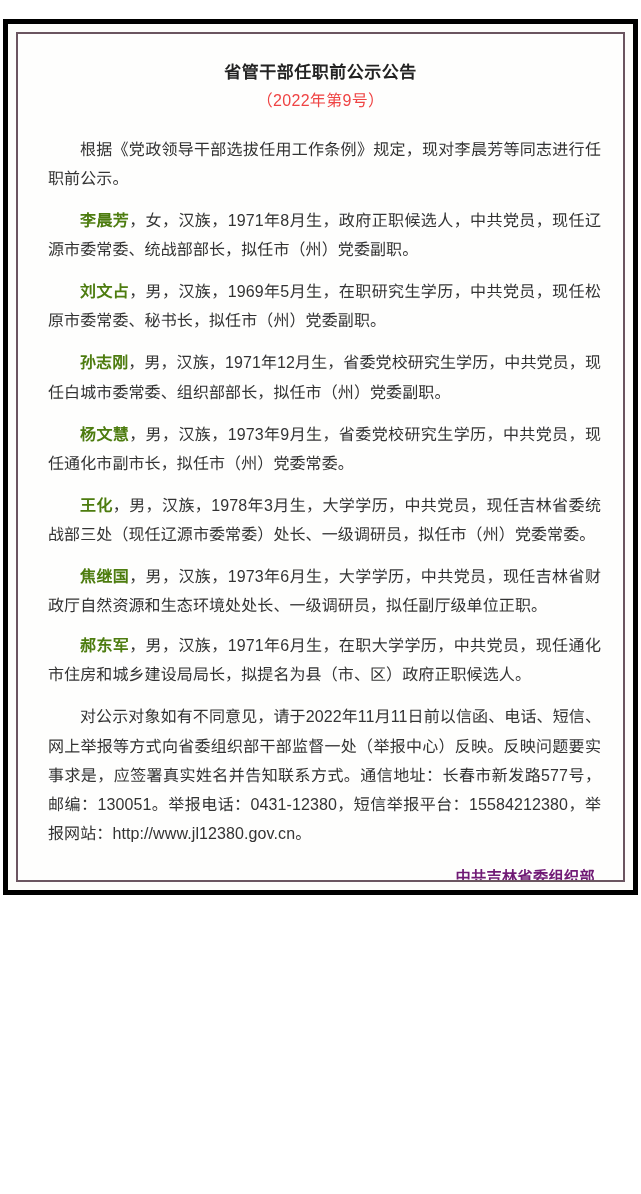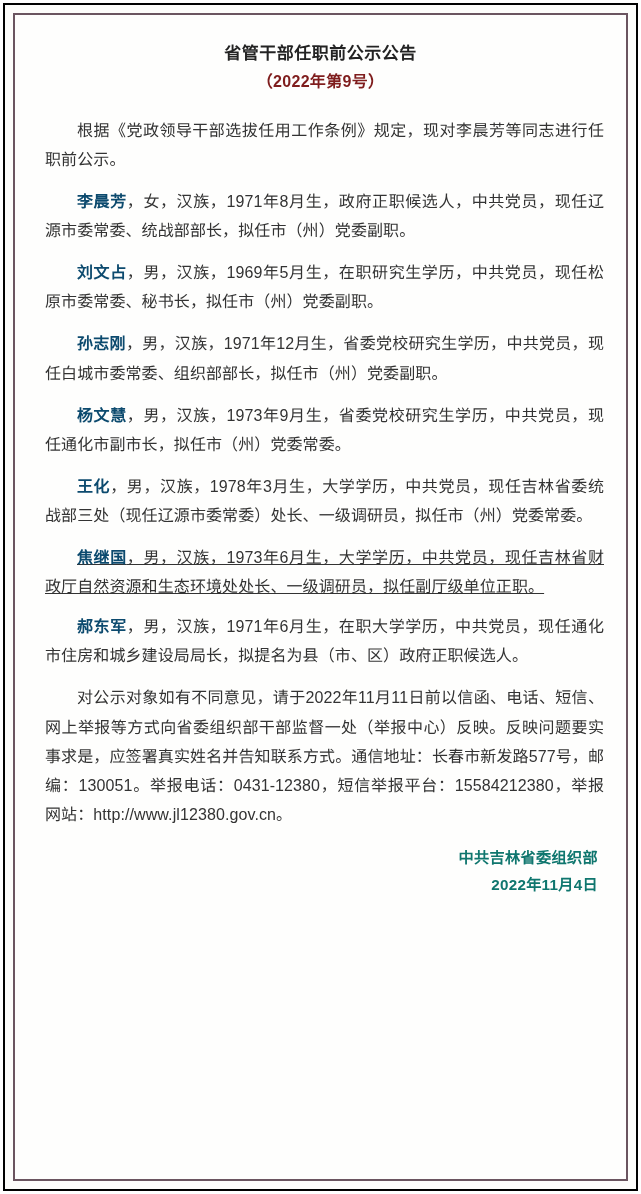--- a/index.html
+++ b/index.html
@@ -13,25 +13,25 @@
     height: 1194px;
     overflow: hidden;
     font-family: "Liberation Sans", "DejaVu Sans", sans-serif;
     -webkit-font-smoothing: antialiased;
   }
 
   
   #document-frame {
     position: absolute;
     left: 3px;
-    top: 3px;
+    top: 19px;
     width: 635px;
-    height: 1188px;
+    height: 876px;
     box-sizing: border-box;
-    border: 2px solid #000000;
+    border: 5px solid #000000;
     background: #fdfdfb;
   }
   #document-frame-inner {
     position: absolute;
     left: 8px;
     top: 8px;
     right: 8px;
     bottom: 8px;
     box-sizing: border-box;
     border: 2px solid #6b5560;
@@ -57,60 +57,59 @@
   }
   .doc-title {
     font-size: 17px;
     font-weight: bold;
     letter-spacing: 0.5px;
     color: #232323;
     line-height: 1.55;
   }
   .doc-subtitle {
     font-size: 16px;
-    font-weight: bold;
-    color: #7f1d1d;
+    font-weight: normal;
+    color: #ef4444;
     line-height: 1.9;
     letter-spacing: 0.3px;
   }
 
   
   .para {
     font-size: 16px;
     line-height: 1.82;
     text-align: justify;
     text-justify: inter-ideograph;
     text-indent: 2em;
     margin: 0 0 13px 8px;
     color: #333333;
     letter-spacing: 0.1px;
   }
   .para.tight {
     margin-bottom: 11px;
-    text-decoration: underline;
   }
   .person-name {
     font-weight: bold;
-    color: #0c4a6e;
+    color: #4d7c0f;
   }
   .person-body {
     font-weight: normal;
   }
 
   
   #signature-block {
     margin-top: 16px;
     text-align: right;
     padding-right: 6px;
   }
   .sig-line {
     font-size: 15.2px;
     font-weight: bold;
     line-height: 1.75;
-    color: #0f766e;
+    color: #701a75;
     letter-spacing: 0.3px;
   }
 </style>
 </head>
 <body>
 
 <div id="document-frame">
   <div id="document-frame-inner">
     <div id="page-body">
 

